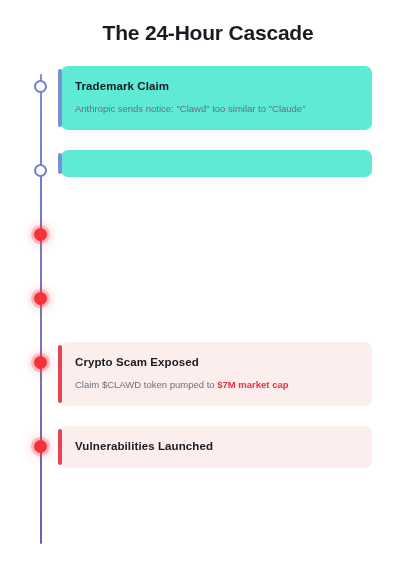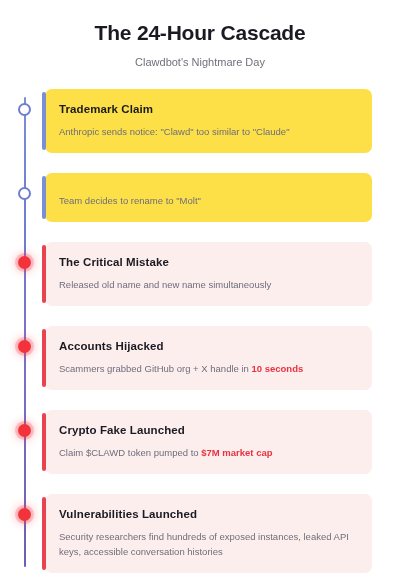--- a/index.html
+++ b/index.html
@@ -13,20 +13,21 @@
     font-family: "Liberation Sans", sans-serif;
     overflow: hidden;
     position: relative;
   }
 
   .page {
     width: 400px;
     height: 580px;
     position: relative;
     box-sizing: border-box;
+    padding-left: 16px;
   }
 
   
   .header {
     padding-top: 20px;
     text-align: center;
   }
   .title {
     margin: 0;
     font-size: 21px;
@@ -98,21 +99,21 @@
   .card {
     margin-left: 45px;
     margin-right: 28px;
     position: relative;
     border-radius: 7px;
     padding: 13px 16px 14px 14px;
     box-sizing: border-box;
     overflow: visible;
   }
   .card.normal {
-    background: #fde047;
+    background: #5eead4;
   }
   .card.critical {
     background: #fdeeee;
   }
 
   .accent {
     position: absolute;
     left: -3px;
     top: 3px;
     bottom: 3px;
@@ -141,69 +142,56 @@
     font-weight: bold;
   }
 </style>
 </head>
 <body>
 
 <div class="page">
 
   <div class="header">
     <h1 class="title">The 24-Hour Cascade</h1>
-    <p class="subtitle">Clawdbot's Nightmare Day</p>
   </div>
 
   <div class="timeline">
     <div class="spine"></div>
     <div class="track" id="track">
         <div class="event">
           <div class="node hollow"></div>
           <div class="card normal">
             <div class="accent normal"></div>
             <div class="card-title">Trademark Claim</div>
             <div class="card-desc"><span>Anthropic sends notice: "Clawd" too similar to "Claude"</span></div>
           </div>
         </div>
         <div class="event">
           <div class="node hollow"></div>
           <div class="card normal">
             <div class="accent normal"></div>
-            <div class="card-desc"><span>Team decides to rename to "Molt"</span></div>
           </div>
+        </div>
+        <div class="event">
+          <div class="node solid"></div>
+        </div>
+        <div class="event">
+          <div class="node solid"></div>
         </div>
         <div class="event">
           <div class="node solid"></div>
           <div class="card critical">
             <div class="accent critical"></div>
-            <div class="card-title">The Critical Mistake</div>
-            <div class="card-desc"><span>Released old name and new name simultaneously</span></div>
-          </div>
-        </div>
-        <div class="event">
-          <div class="node solid"></div>
-          <div class="card critical">
-            <div class="accent critical"></div>
-            <div class="card-title">Accounts Hijacked</div>
-            <div class="card-desc"><span>Scammers grabbed GitHub org + X handle in </span><span class="hl">10 seconds</span></div>
-          </div>
-        </div>
-        <div class="event">
-          <div class="node solid"></div>
-          <div class="card critical">
-            <div class="accent critical"></div>
-            <div class="card-title">Crypto Fake Launched</div>
+            <div class="card-title">Crypto Scam Exposed</div>
             <div class="card-desc"><span>Claim $CLAWD token pumped to </span><span class="hl">$7M market cap</span></div>
           </div>
         </div>
         <div class="event">
           <div class="node solid"></div>
           <div class="card critical">
             <div class="accent critical"></div>
             <div class="card-title">Vulnerabilities Launched</div>
-            <div class="card-desc"><span>Security researchers find hundreds of exposed instances, leaked API keys, accessible conversation histories</span></div>
           </div>
         </div>
       </div>
   </div>
 
 </div>
 
 </body></html>

